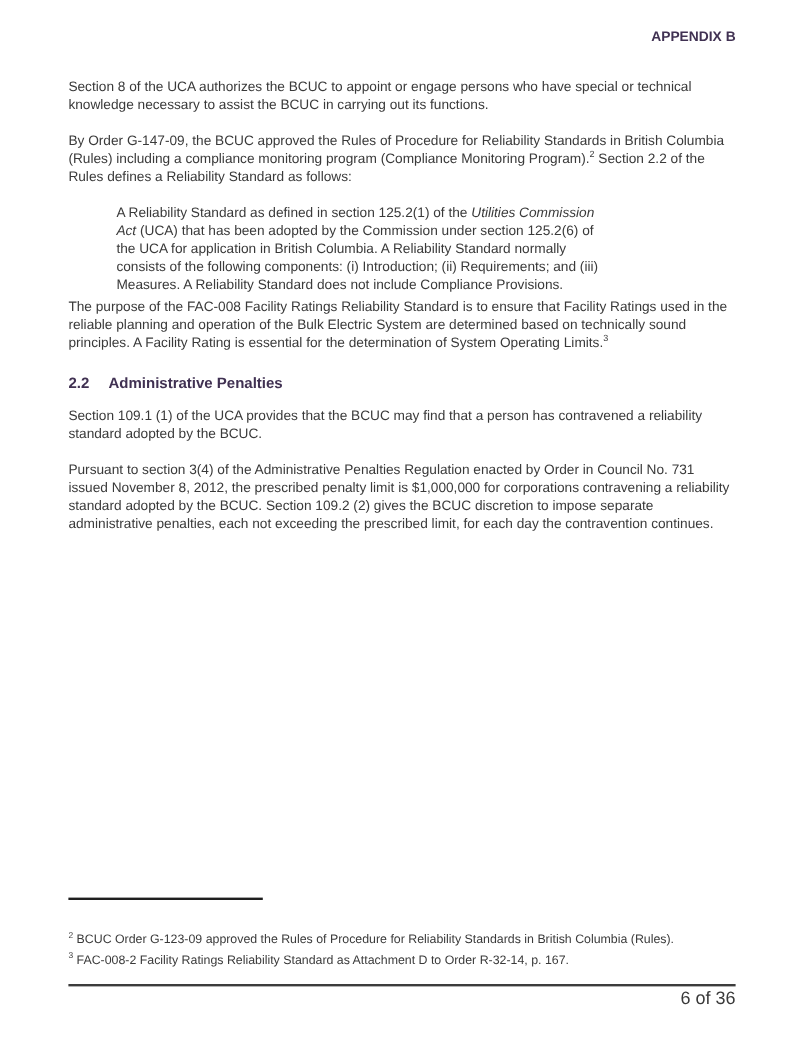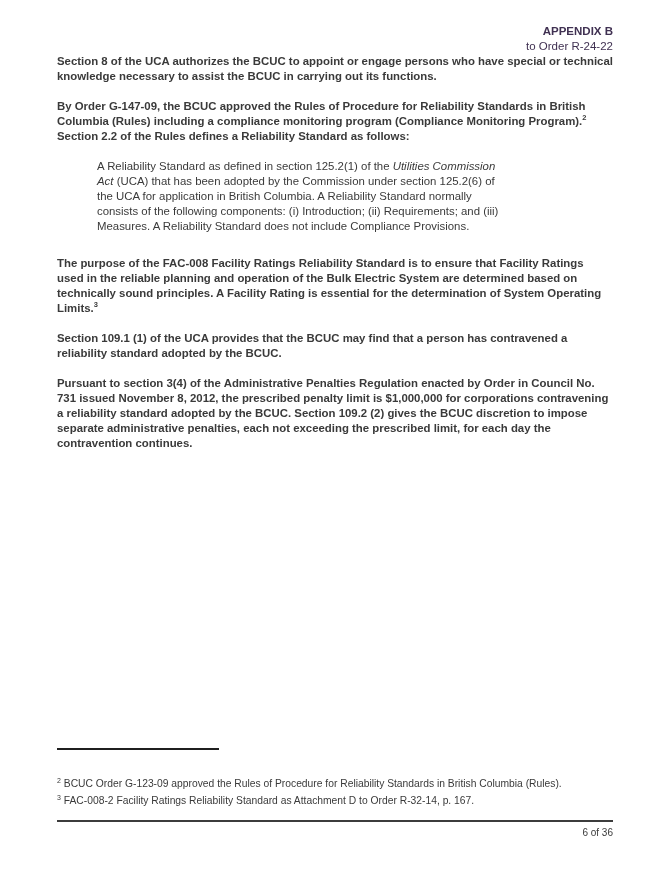--- a/index.html
+++ b/index.html
@@ -21,40 +21,40 @@
     position: absolute;
     left: 57px;
     right: 59px;
     top: 24px;
   }
   .doc-header {
     text-align: right;
     font-size: 11.5px;
     line-height: 15px;
     color: #403152;
+    margin-bottom: 27px;
   }
   .doc-header .appendix {
     font-weight: bold;
   }
   p.body-para {
     font-size: 11.4px;
     line-height: 15px;
     margin: 0 0 15px 0;
     color: #3a3a3a;
-    font-weight: bold;
   }
   sup.fn-ref {
     font-size: 7.5px;
     line-height: 0;
     vertical-align: super;
   }
   .quote-block {
     font-size: 11.4px;
     line-height: 15px;
-    margin: 0 0 22px 40px;
+    margin: 0 0 3px 40px;
     max-width: 416px;
     color: #3a3a3a;
   }
   .quote-block .act-title {
     font-style: italic;
   }
   h2.section-heading {
     font-size: 12.5px;
     line-height: 16px;
     color: #403152;
@@ -88,47 +88,47 @@
   }
   .page-footer {
     position: absolute;
     left: 57px;
     right: 59px;
     top: 820px;
     border-top: 2px solid #3c3c3c;
   }
   .page-number {
     text-align: right;
-    font-size: 10px;
+    font-size: 15px;
     line-height: 15px;
     color: #3a3a3a;
     margin-top: 3px;
   }
 </style>
 </head>
 <body>
 
 <div class="page">
 
   <div class="content">
 
     <div class="doc-header">
       <div class="appendix">APPENDIX B</div>
-      <div class="order-ref">to Order R-24-22</div>
     </div>
 
     <p class="body-para">Section 8 of the UCA authorizes the BCUC to appoint or engage persons who have special or technical knowledge necessary to assist the BCUC in carrying out its functions.</p>
 
     <p class="body-para"><span>By Order G-147-09, the BCUC approved the Rules of Procedure for Reliability Standards in British Columbia (Rules) including a compliance monitoring program (Compliance Monitoring Program).</span><sup class="fn-ref">2</sup><span> Section 2.2 of the Rules defines a Reliability Standard as follows:</span></p>
 
     <div class="quote-block"><span>A Reliability Standard as defined in section 125.2(1) of the </span><span class="act-title">Utilities Commission Act</span><span> (UCA) that has been adopted by the Commission under section 125.2(6) of the UCA for application in British Columbia. A Reliability Standard normally consists of the following components: (i) Introduction; (ii) Requirements; and (iii) Measures. A Reliability Standard does not include Compliance Provisions.</span></div>
 
 
     <p class="body-para"><span>The purpose of the FAC-008 Facility Ratings Reliability Standard is to ensure that Facility Ratings used in the reliable planning and operation of the Bulk Electric System are determined based on technically sound principles. A Facility Rating is essential for the determination of System Operating Limits.</span><sup class="fn-ref">3</sup></p>
 
+    <h2 class="section-heading"><span class="sec-num">2.2</span><span>Administrative Penalties</span></h2>
 
     <p class="body-para">Section 109.1 (1) of the UCA provides that the BCUC may find that a person has contravened a reliability standard adopted by the BCUC.</p>
 
 
     <p class="body-para">Pursuant to section 3(4) of the Administrative Penalties Regulation enacted by Order in Council No. 731 issued November 8, 2012, the prescribed penalty limit is $1,000,000 for corporations contravening a reliability standard adopted by the BCUC. Section 109.2 (2) gives the BCUC discretion to impose separate administrative penalties, each not exceeding the prescribed limit, for each day the contravention continues.</p>
 
   </div>
 
   <div class="footnote-area">
     <div class="footnote-rule"></div>

